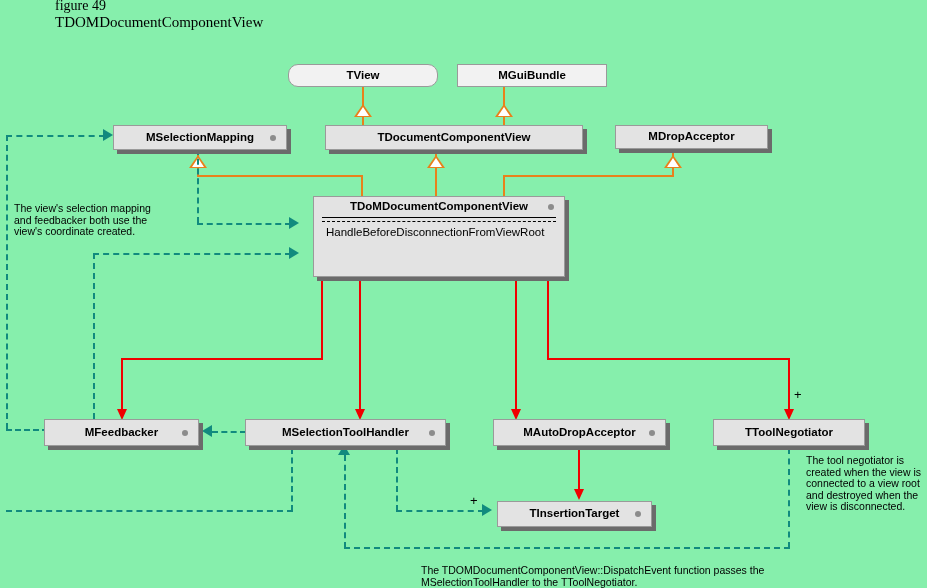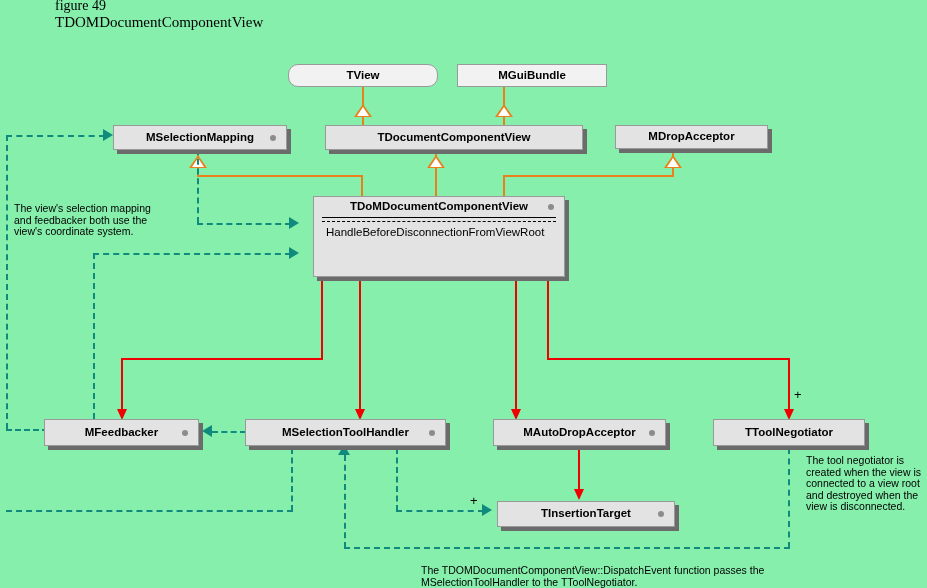--- a/index.html
+++ b/index.html
@@ -193,24 +193,24 @@
 
   <div class="cbox plain" style="left:713px;top:419px;width:152px;height:27px;">
     <div class="cname">TToolNegotiator</div>
   </div>
 
   <div class="cbox plain" style="left:493px;top:419px;width:173px;height:27px;">
     <div class="cname">MAutoDropAcceptor</div>
     <span class="dot"></span>
   </div>
 
-  <div class="cbox plain" style="left:497px;top:501px;width:178px;height:26px;">
+  <div class="cbox plain" style="left:497px;top:501px;width:155px;height:26px;">
     <div class="cname">TInsertionTarget</div>
     <span class="dot"></span>
   </div>
 
-  <div class="note" style="left:14px;top:203px;width:140px;">The view's selection mapping and feedbacker both use the view's coordinate system.</div>
+  <div class="note" style="left:14px;top:203px;width:140px;">The view's selection mapping and feedbacker both use the view's coordinate created.</div>
 
   <div class="note" style="left:806px;top:455px;width:122px;">The tool negotiator is created when the view is connected to a view root and destroyed when the view is disconnected.</div>
 
   <div class="note" style="left:421px;top:565px;width:350px;">The TDOMDocumentComponentView::DispatchEvent function passes the MSelectionToolHandler to the TToolNegotiator.</div>
 
 </div>
 
 </body></html>

